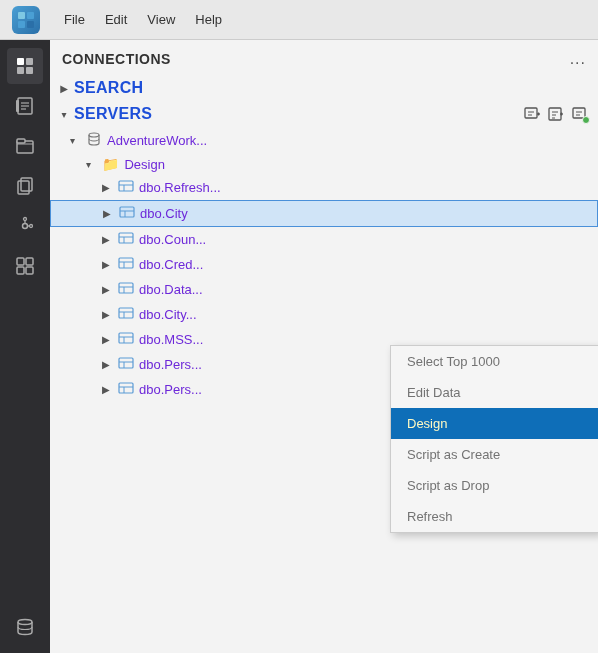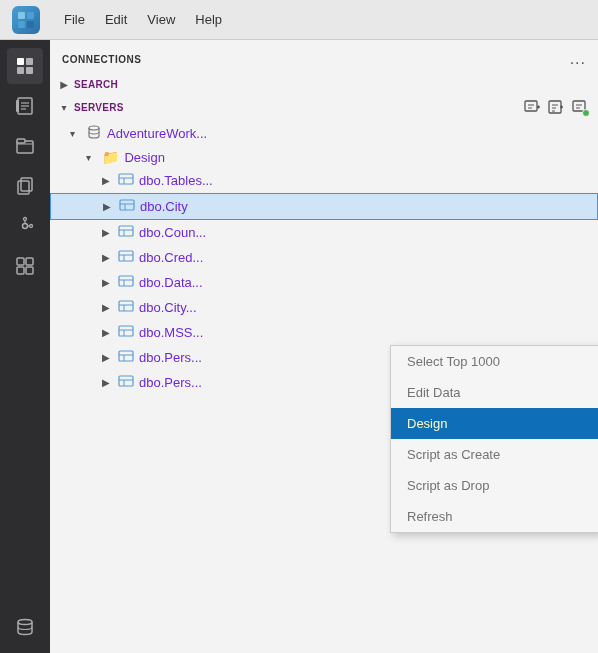--- a/index.html
+++ b/index.html
@@ -94,21 +94,21 @@
 
     
     .connections-header {
       display: flex;
       align-items: center;
       justify-content: space-between;
       padding: 10px 12px 8px;
       flex-shrink: 0;
     }
     .connections-title {
-      font-size: 10px;
+      font-size: 14px;
       font-weight: 700;
       color: #333;
       letter-spacing: 0.5px;
       text-transform: uppercase;
     }
     .connections-dots {
       font-size: 16px;
       color: #555;
       cursor: pointer;
       letter-spacing: 1px;
@@ -122,23 +122,23 @@
       cursor: pointer;
     }
     .chevron {
       font-size: 10px;
       color: #555;
       margin-right: 4px;
       width: 12px;
       text-align: center;
     }
     .section-label {
-      font-size: 10px;
+      font-size: 16px;
       font-weight: 700;
-      color: #701a75;
+      color: #1d4ed8;
       letter-spacing: 0.3px;
     }
 
     
     .servers-row {
       display: flex;
       align-items: center;
       padding: 4px 8px;
       cursor: pointer;
     }
@@ -377,21 +377,21 @@
 
       <div class="tree-item tree-indent-3">
         <span class="tree-chevron">▶</span>
         <span class="tree-icon table-icon">
           <svg width="16" height="16" viewBox="0 0 16 16" fill="none">
             <rect x="1" y="3" width="14" height="10" rx="1" stroke="#5b9bd5" stroke-width="1.2"></rect>
             <line x1="1" y1="7" x2="15" y2="7" stroke="#5b9bd5" stroke-width="1"></line>
             <line x1="6" y1="7" x2="6" y2="13" stroke="#5b9bd5" stroke-width="1"></line>
           </svg>
         </span>
-        <span class="tree-label">dbo.Tables...</span>
+        <span class="tree-label">dbo.Refresh...</span>
       </div>
 
       <div class="tree-item tree-indent-3 selected">
         <span class="tree-chevron">▶</span>
         <span class="tree-icon table-icon">
           <svg width="16" height="16" viewBox="0 0 16 16" fill="none">
             <rect x="1" y="3" width="14" height="10" rx="1" stroke="#5b9bd5" stroke-width="1.2"></rect>
             <line x1="1" y1="7" x2="15" y2="7" stroke="#5b9bd5" stroke-width="1"></line>
             <line x1="6" y1="7" x2="6" y2="13" stroke="#5b9bd5" stroke-width="1"></line>
           </svg>

